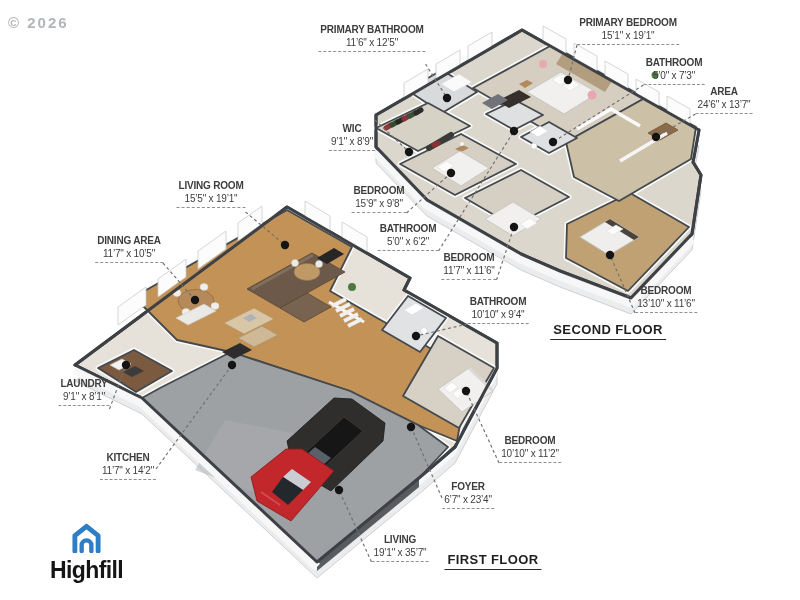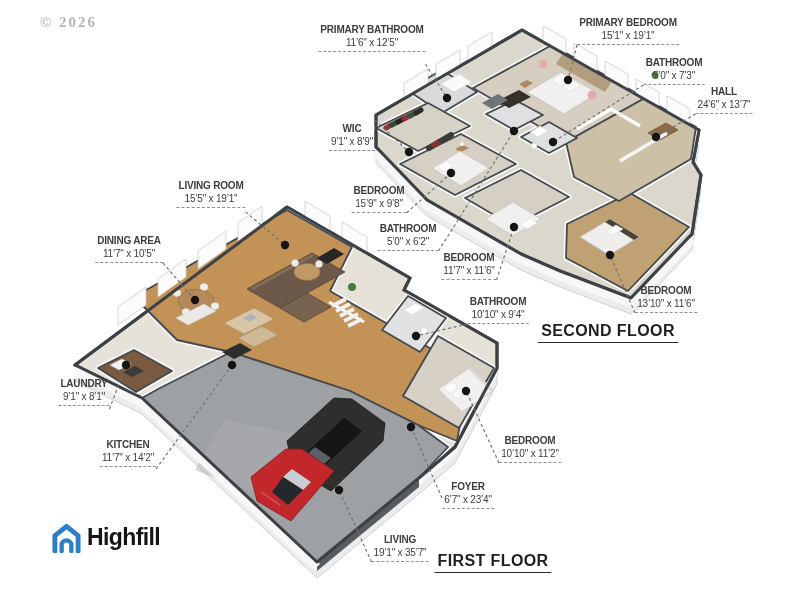--- a/index.html
+++ b/index.html
@@ -7,28 +7,28 @@
          font-family:"Liberation Sans", sans-serif;}
   #plan-art{position:absolute;left:0;top:0;z-index:10;}
   #leaders{position:absolute;left:0;top:0;z-index:20;pointer-events:none;}
   #labels{position:absolute;left:0;top:0;width:800px;height:600px;z-index:30;}
   .room-label{position:absolute;transform:translateX(-50%);text-align:center;
       color:var(--label-text,#3d3d3d);padding:0 2px 3px 2px;
       border-bottom:1px dashed #8f8f8f;white-space:nowrap;line-height:1.15;}
   .room-label .rn{font-size:10px;font-weight:700;letter-spacing:-0.2px;}
   .room-label .rd{font-size:10px;font-weight:400;margin-top:1px;letter-spacing:-0.2px;}
   .floor-title{position:absolute;transform:translateX(-50%);white-space:nowrap;
-      font-size:16px;font-weight:700;letter-spacing:0.4px;color:var(--title-text,#1f1f1f);
+      font-size:13px;font-weight:700;letter-spacing:0.4px;color:var(--title-text,#1f1f1f);
       border-bottom:1.7px solid #2b2b2b;padding:0 3px 2px 3px;text-align:right;}
   .leader{stroke:var(--leader,#6f6f6f);stroke-width:1.15;fill:none;stroke-dasharray:3,2.7;}
   .dot{fill:var(--dot,#141414);}
   .watermark{position:absolute;left:8px;top:14px;z-index:40;
-      font-family:Liberation Serif, serif;font-size:15px;font-weight:700;
-      letter-spacing:2px;color:var(--watermark-gray,#b2b5ba);margin-left:32px;}
-  .brand{position:absolute;left:50px;top:522px;z-index:40;display:flex;align-items:center;gap:4px;}
+      font-family:Liberation Sans, sans-serif;font-size:15px;font-weight:700;
+      letter-spacing:2px;color:var(--watermark-gray,#b2b5ba);}
+  .brand{position:absolute;left:50px;top:522px;z-index:40;display:flex;align-items:center;gap:4px;flex-direction:column;}
   .brand .brand-name{font-size:23px;font-weight:700;letter-spacing:-0.6px;color:#151515;}
 </style>
 </head>
 <body>
 
 <div id="stage">
 
   <svg id="plan-art" width="800" height="600" viewBox="0 0 800 600">
 
     <g>
@@ -265,21 +265,21 @@
       </div>
       <div class="room-label" style="left: 628px; top: 17px;">
         <div class="rn">PRIMARY BEDROOM</div>
         <div class="rd">15’1" x 19’1"</div>
       </div>
       <div class="room-label" style="left: 674px; top: 57px;">
         <div class="rn">BATHROOM</div>
         <div class="rd">5’0" x 7’3"</div>
       </div>
       <div class="room-label" style="left: 724px; top: 86px;">
-        <div class="rn">HALL</div>
+        <div class="rn">AREA</div>
         <div class="rd">24’6" x 13’7"</div>
       </div>
       <div class="room-label" style="left: 352px; top: 92px; margin-top: 31px;">
         <div class="rn">WIC</div>
         <div class="rd">9’1" x 8’9"</div>
       </div>
       <div class="room-label" style="left: 379px; top: 185px;">
         <div class="rn">BEDROOM</div>
         <div class="rd">15’9" x 9’8"</div>
       </div>
@@ -301,21 +301,21 @@
         <div class="rd">15’5" x 19’1"</div>
       </div>
       <div class="room-label" style="left: 129px; top: 235px;">
         <div class="rn">DINING AREA</div>
         <div class="rd">11’7" x 10’5"</div>
       </div>
       <div class="room-label" style="left: 84px; top: 378px;">
         <div class="rn">LAUNDRY</div>
         <div class="rd">9’1" x 8’1"</div>
       </div>
-      <div class="room-label" style="left: 128px; top: 439px;">
+      <div class="room-label" style="left: 128px; top: 452px;">
         <div class="rn">KITCHEN</div>
         <div class="rd">11’7" x 14’2"</div>
       </div>
       <div class="room-label" style="left: 498px; top: 296px;">
         <div class="rn">BATHROOM</div>
         <div class="rd">10’10" x 9’4"</div>
       </div>
       <div class="room-label" style="left: 530px; top: 435px;">
         <div class="rn">BEDROOM</div>
         <div class="rd">10’10" x 11’2"</div>

